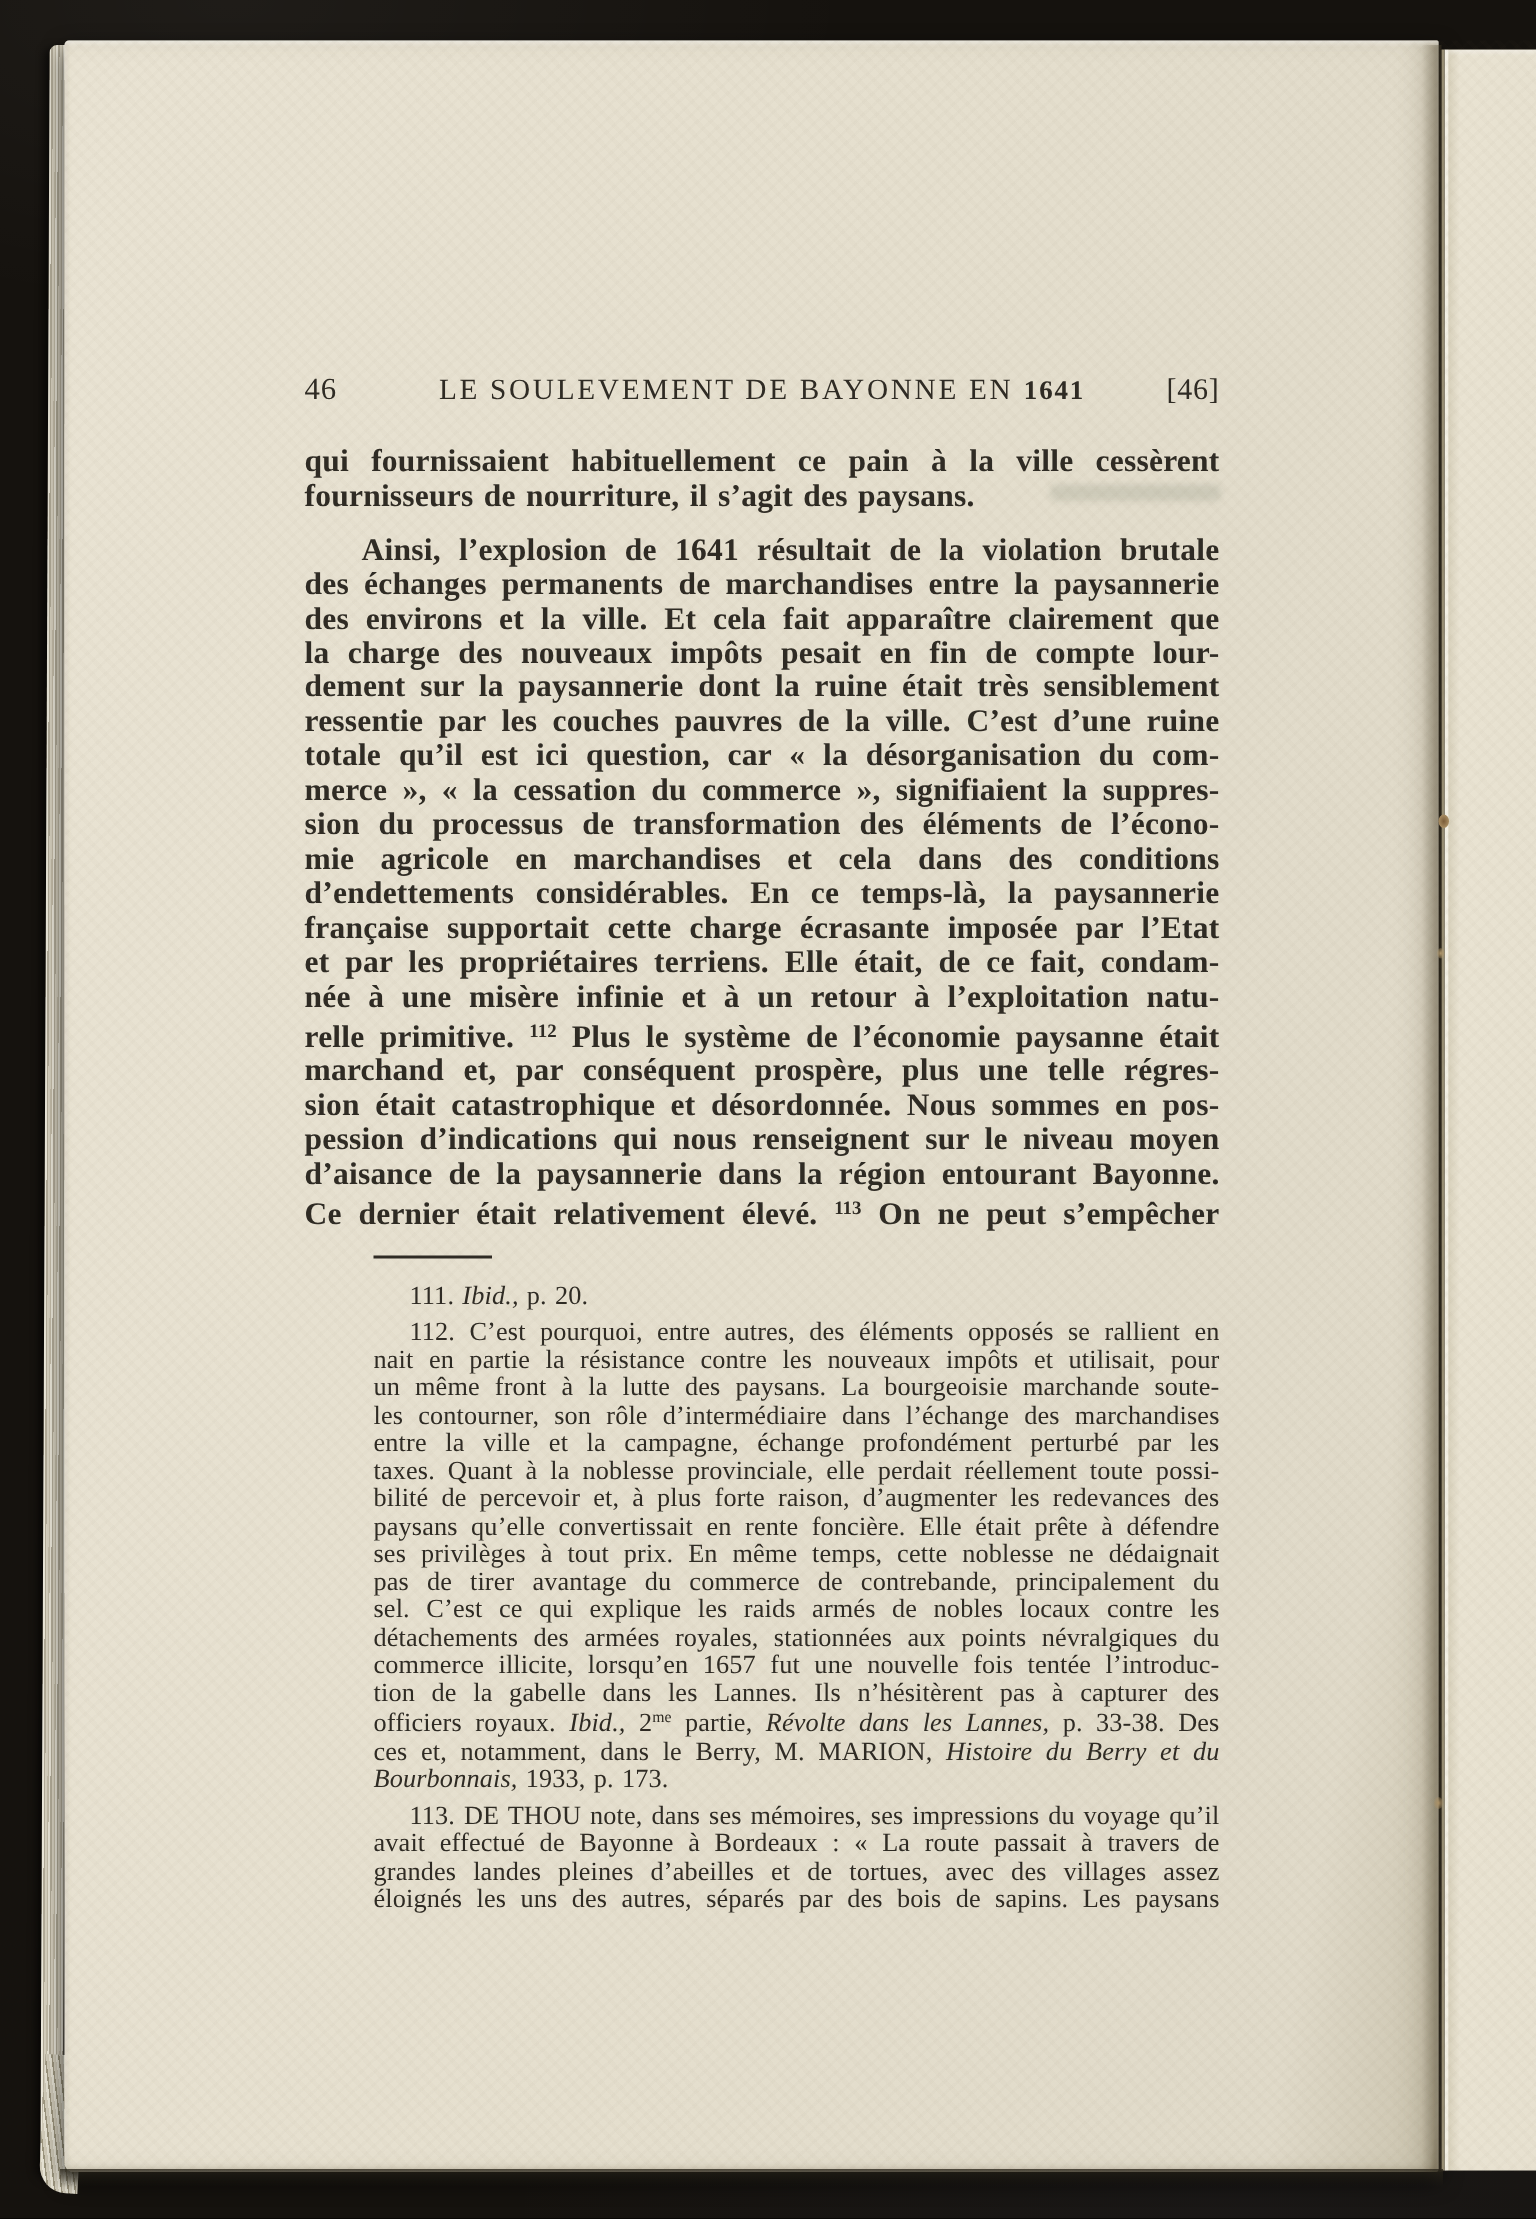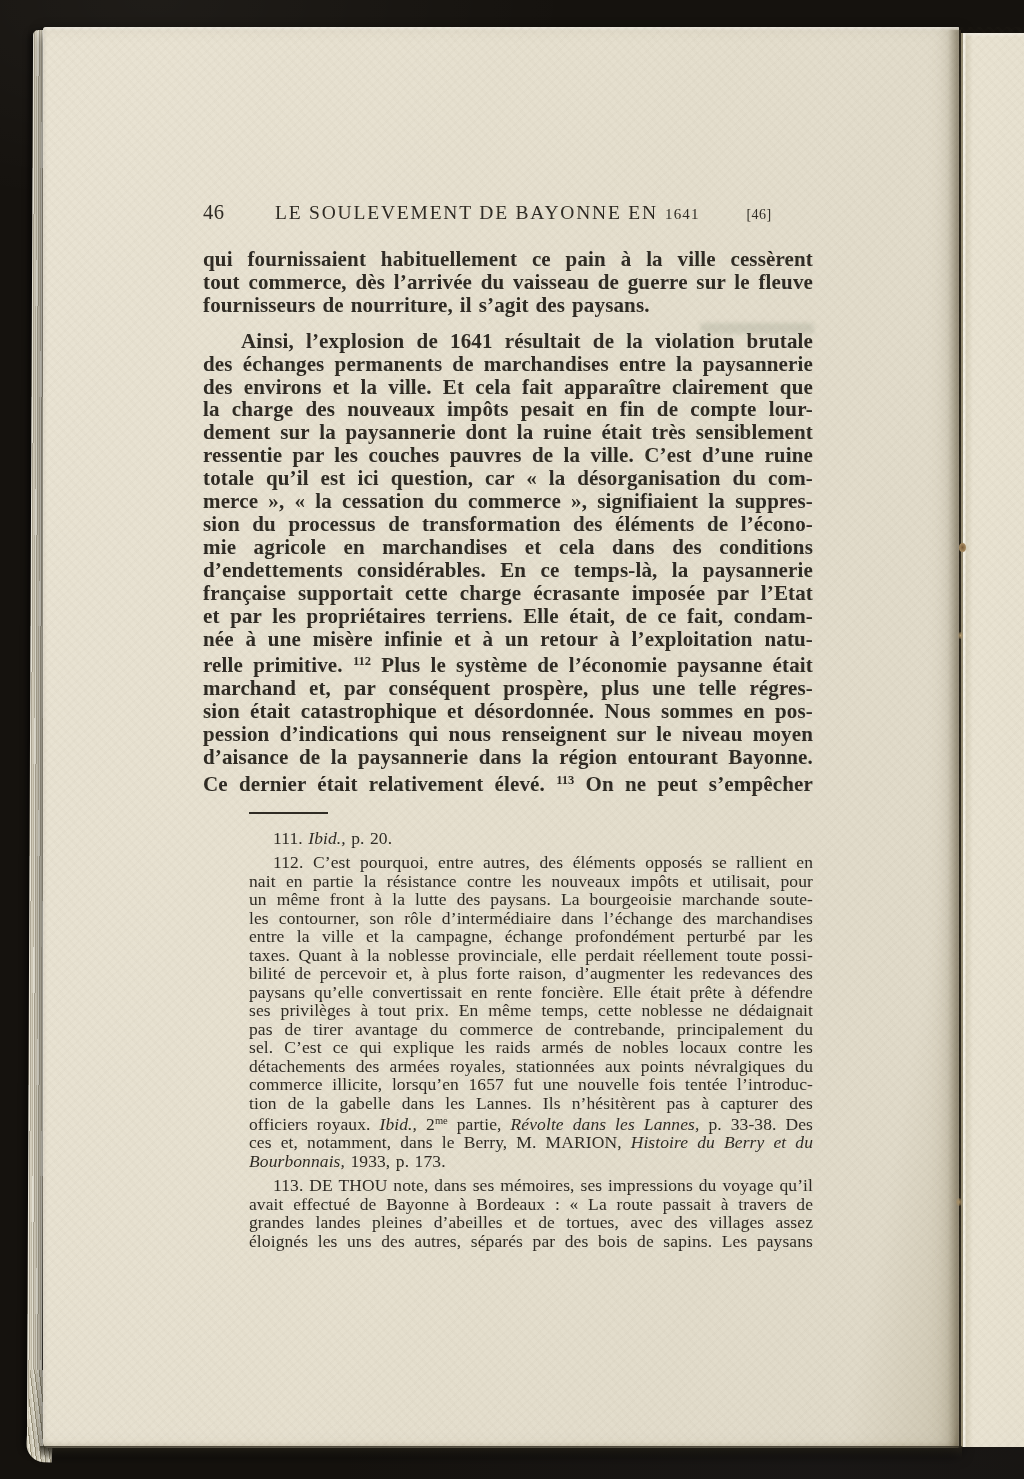--- a/index.html
+++ b/index.html
@@ -66,25 +66,25 @@
   .spot.s3{left:956px;top:1198px;width:6px;height:8px;background:radial-gradient(#ab9166,transparent);}
   .smudge{
     position:absolute;left:700px;top:323px;width:114px;height:11px;z-index:6;
     background:rgba(95,105,90,0.16);filter:blur(2px);border-radius:4px;
   }
   
   .content{
     position:absolute;left:203px;top:201px;width:610px;z-index:10;
     color:#2f2b24;
   }
-  .header{display:flex;align-items:baseline;}
+  .header{display:flex;justify-content:space-between;align-items:baseline;margin-top:48px;}
   .folio{width:72px;font-size:20.5px;letter-spacing:0.5px;}
-  .folio.right{text-align:right;font-size:14px;}
+  .folio.right{text-align:right;font-size:20px;}
   .rtitle{font-size:19.5px;letter-spacing:1.8px;white-space:nowrap;}
-  .rtitle .yr{font-size:15px;margin-left:7px;letter-spacing:1.2px;}
+  .rtitle .yr{font-size:18px;margin-left:7px;letter-spacing:1.2px;font-weight:bold;}
   .body{margin-top:24px;font-size:21px;line-height:22.9px;letter-spacing:0.15px;word-spacing:1.5px;font-weight:bold;}
   .para + .para{margin-top:13px;}
   .line{text-align:justify;text-align-last:justify;}
   .line.first{padding-left:38px;}
   .line.lastline{text-align-last:left;}
   .sup{font-size:0.6em;vertical-align:0.55em;letter-spacing:0;}
   .it{font-style:italic;}
   .fns{margin-top:16px;font-size:17.5px;line-height:18.5px;letter-spacing:0.1px;word-spacing:1px;margin-left:46px;}
   .fnrule{width:79px;border-top:2px solid #2f2b24;margin-bottom:15px;}
   .fnote{margin-top:6px;}
@@ -109,21 +109,20 @@
   <div class="content">
     <div class="header">
       <span class="folio">46</span>
       <span class="rtitle"><span>LE SOULEVEMENT DE BAYONNE EN</span><span class="yr">1641</span></span>
       <span class="folio right">[46]</span>
     </div>
 
     <div class="body">
         <div class="para">
           <div class="line"><span>qui fournissaient habituellement ce pain à la ville cessèrent</span></div>
-          <div class="line"><span>tout commerce, dès l’arrivée du vaisseau de guerre sur le fleuve</span></div>
           <div class="line lastline"><span>fournisseurs de nourriture, il s’agit des paysans.</span></div>
         </div>
         <div class="para">
           <div class="line first"><span>Ainsi, l’explosion de 1641 résultait de la violation brutale</span></div>
           <div class="line"><span>des échanges permanents de marchandises entre la paysannerie</span></div>
           <div class="line"><span>des environs et la ville. Et cela fait apparaître clairement que</span></div>
           <div class="line"><span>la charge des nouveaux impôts pesait en fin de compte lour-</span></div>
           <div class="line"><span>dement sur la paysannerie dont la ruine était très sensiblement</span></div>
           <div class="line"><span>ressentie par les couches pauvres de la ville. C’est d’une ruine</span></div>
           <div class="line"><span>totale qu’il est ici question, car « la désorganisation du com-</span></div>

